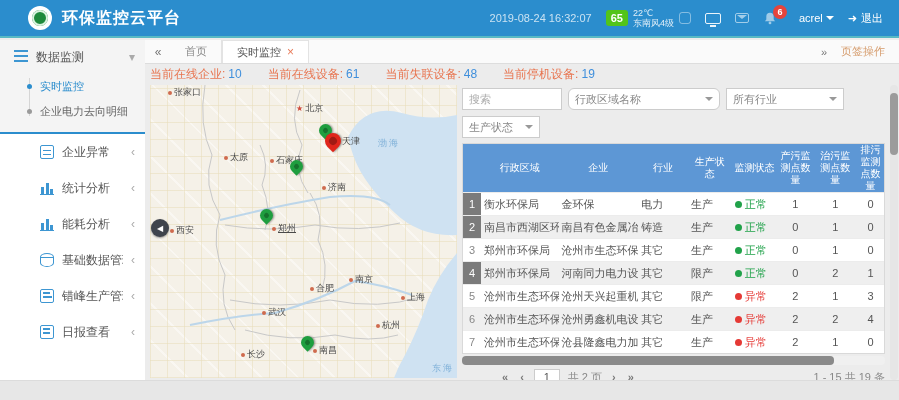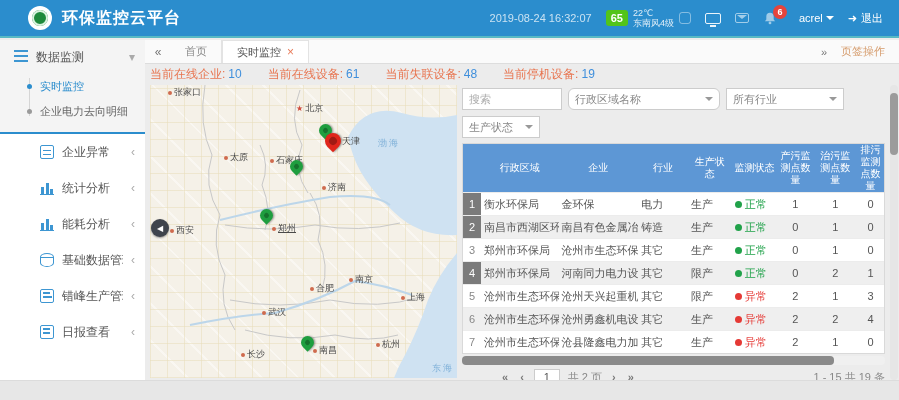--- a/index.html
+++ b/index.html
@@ -321,21 +321,21 @@
         <span>南京</span>
       </span>
       <span class="city" style="left: 251px; top: 206px;">
         <span class="cdot"></span>
         <span>上海</span>
       </span>
       <span class="city" style="left: 112px; top: 221px;">
         <span class="cdot"></span>
         <span>武汉</span>
       </span>
-      <span class="city" style="left: 226px; top: 234px; margin-top: 19px;">
+      <span class="city" style="left: 226px; top: 234px;">
         <span class="cdot"></span>
         <span>杭州</span>
       </span>
       <span class="city" style="left: 91px; top: 263px;">
         <span class="cdot"></span>
         <span>长沙</span>
       </span>
       <span class="city" style="left: 163px; top: 259px;">
         <span class="cdot"></span>
         <span>南昌</span>

